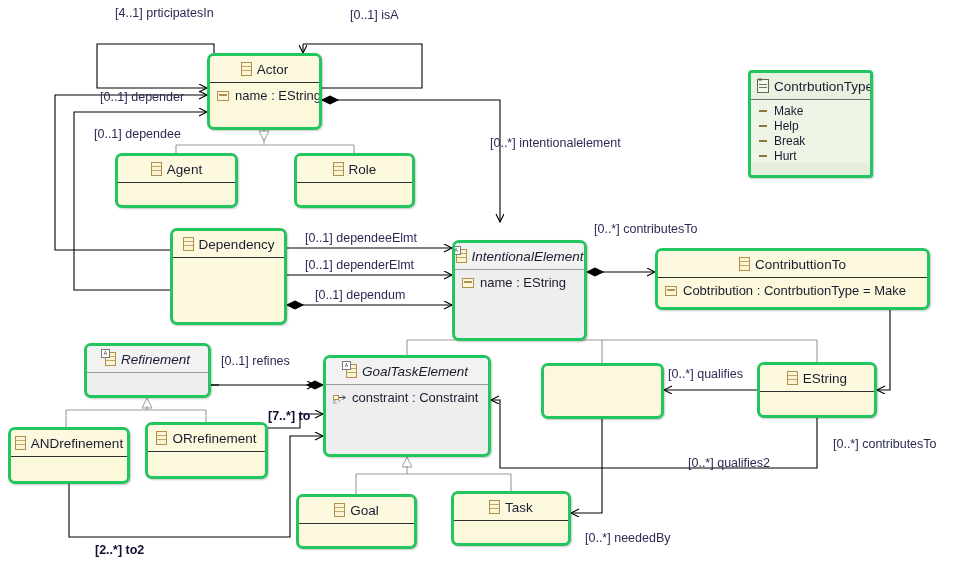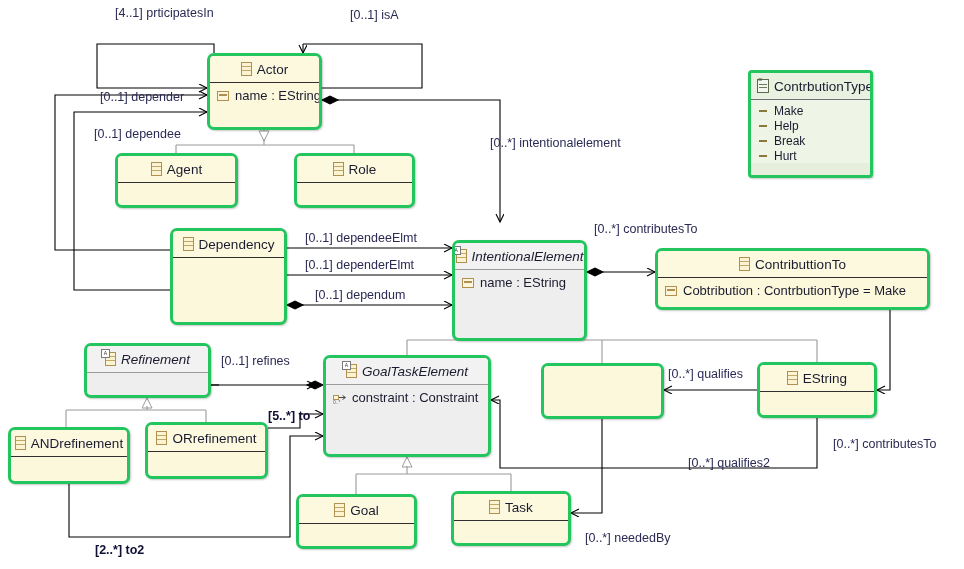--- a/index.html
+++ b/index.html
@@ -297,19 +297,19 @@
   <div class="lbl" style="left: 350px; top: 8px;">[0..1] isA</div>
   <div class="lbl" style="left: 100px; top: 90px;">[0..1] depender</div>
   <div class="lbl" style="left: 94px; top: 127px;">[0..1] dependee</div>
   <div class="lbl" style="left: 490px; top: 136px;">[0..*] intentionalelement</div>
   <div class="lbl" style="left: 594px; top: 222px;">[0..*] contributesTo</div>
   <div class="lbl" style="left: 305px; top: 231px;">[0..1] dependeeElmt</div>
   <div class="lbl" style="left: 305px; top: 258px;">[0..1] dependerElmt</div>
   <div class="lbl" style="left: 315px; top: 288px;">[0..1] dependum</div>
   <div class="lbl" style="left: 221px; top: 354px;">[0..1] refines</div>
   <div class="lbl" style="left: 668px; top: 367px;">[0..*] qualifies</div>
-  <div class="lbl bold" style="left: 268px; top: 409px;">[5..*] to</div>
+  <div class="lbl bold" style="left: 268px; top: 409px;">[7..*] to</div>
   <div class="lbl" style="left: 833px; top: 437px;">[0..*] contributesTo</div>
   <div class="lbl" style="left: 688px; top: 456px;">[0..*] qualifies2</div>
   <div class="lbl" style="left: 585px; top: 531px;">[0..*] neededBy</div>
   <div class="lbl bold" style="left: 95px; top: 543px;">[2..*] to2</div>
 
 </div>
 
 </body></html>

